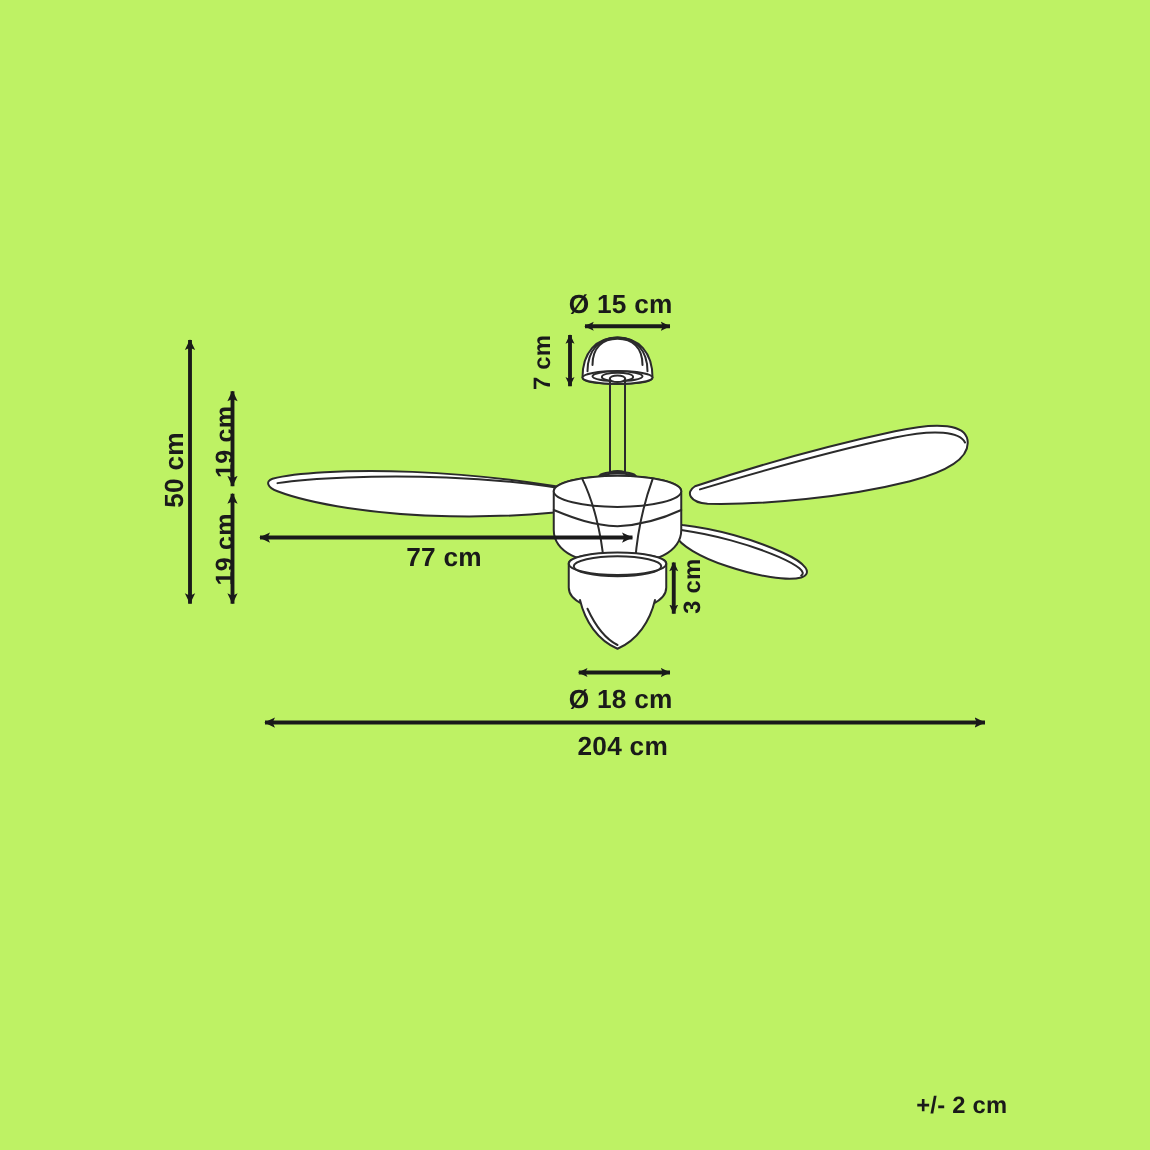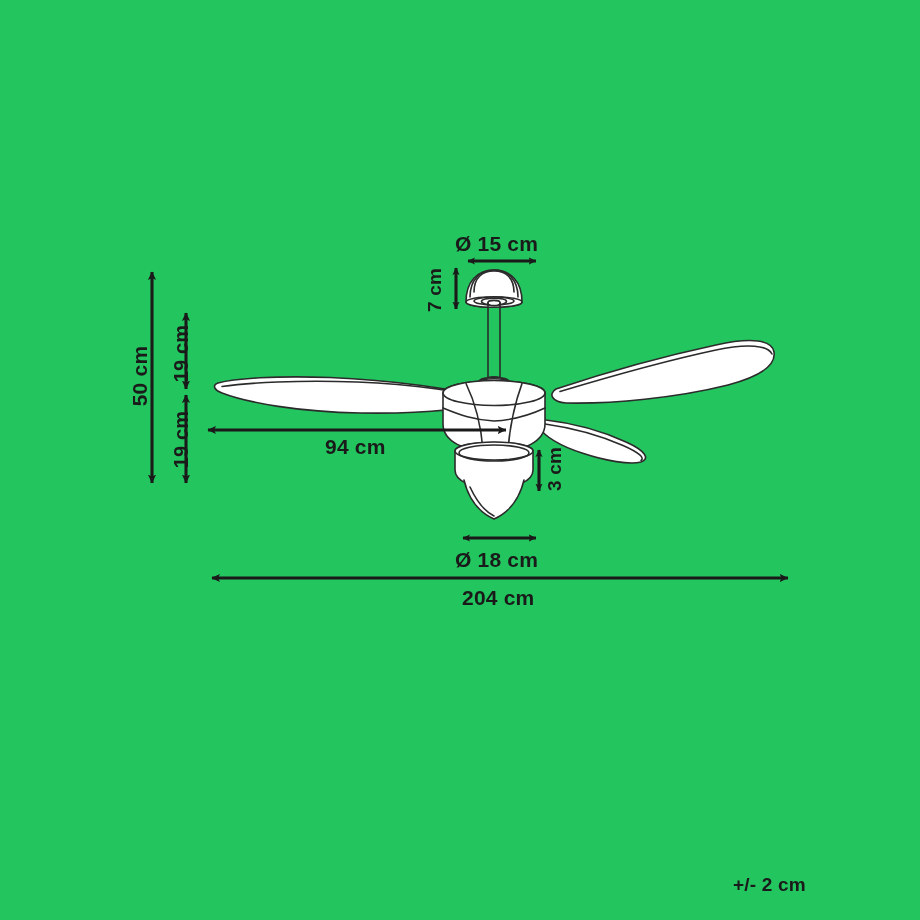--- a/index.html
+++ b/index.html
@@ -10,21 +10,21 @@
   body {
     width: 920px;
     height: 920px;
     font-family: "Liberation Sans", sans-serif;
     overflow: hidden;
   }
   #stage {
     position: relative;
     width: 920px;
     height: 920px;
-    background: #22c55e;
+    background: #bef264;
   }
   #drawing {
     position: absolute;
     top: 0;
     left: 0;
     width: 920px;
     height: 920px;
   }
   .dim-label {
     position: absolute;
@@ -164,21 +164,21 @@
   <div class="dim-label" style="left:455px; top:232px; font-size:21px;">Ø 15 cm</div>
 
   <div class="dim-label rot90" style="left:400px; top:279px; width:70px; text-align:center; font-size:19px;">7 cm</div>
 
   <div class="dim-label rot90" style="left:90px; top:364px; width:100px; text-align:center; font-size:21px;">50 cm</div>
 
   <div class="dim-label rot90" style="left:131px; top:342px; width:100px; text-align:center; font-size:20px;">19 cm</div>
 
   <div class="dim-label rot90" style="left:131px; top:428px; width:100px; text-align:center; font-size:20px;">19 cm</div>
 
-  <div class="dim-label" style="left:325px; top:435px; font-size:21px;">94 cm</div>
+  <div class="dim-label" style="left:325px; top:435px; font-size:21px;">77 cm</div>
 
   <div class="dim-label rot90" style="left:525px; top:458px; width:60px; text-align:center; font-size:19px;">3 cm</div>
 
   <div class="dim-label" style="left:455px; top:548px; font-size:21px;">Ø 18 cm</div>
 
   <div class="dim-label" style="left:462px; top:586px; font-size:21px;">204 cm</div>
 
   <div class="dim-label" style="left:733px; top:874px; font-size:19px;text-align:center;">+/- 2 cm</div>
 
 </div>

